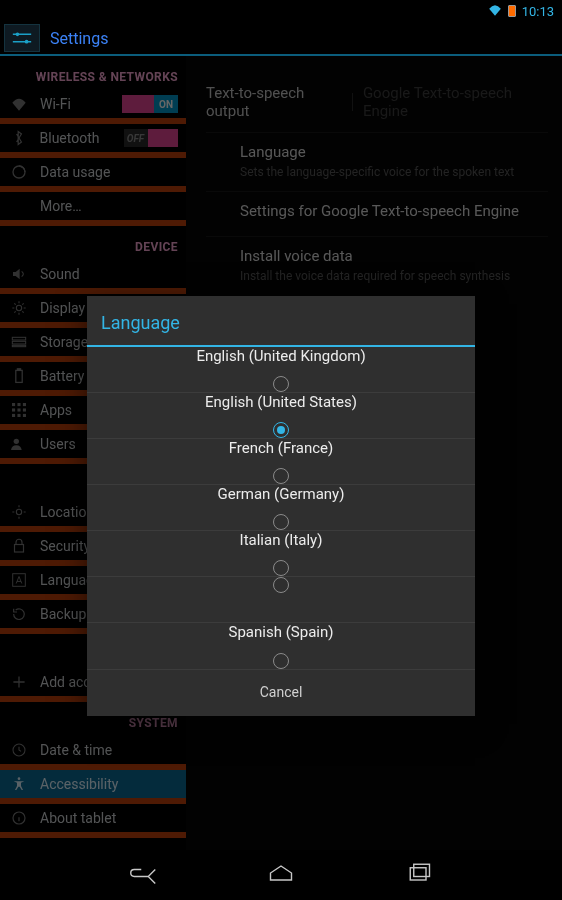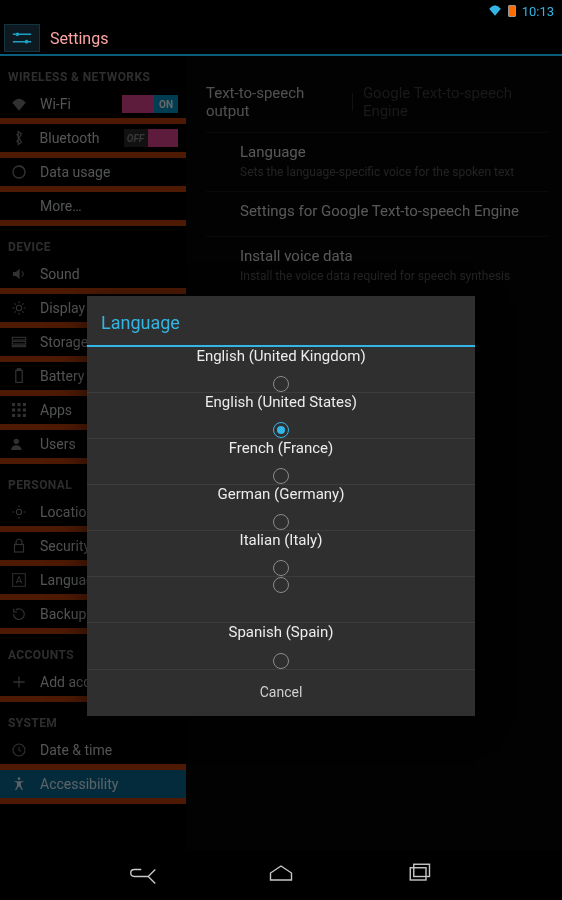--- a/index.html
+++ b/index.html
@@ -4,27 +4,27 @@
 <style>
 * { margin: 0; padding: 0; box-sizing: border-box; font-family: Roboto, "Helvetica Neue", Arial, sans-serif; }
 body { width: 562px; height: 900px; background: #000; color: #fff; position: relative; overflow: hidden; }
 
 .statusbar { height: 22px; display: flex; align-items: center; justify-content: flex-end; gap: 6px; padding: 0 8px; font-size: 13px; color: #33b5e5; }
 .statusbar .batt { width: 8px; height: 12px; background: linear-gradient(#ff6b00,#ff6b00); border: 1px solid #999; border-radius: 1px; }
 
 .titlebar { height: 34px; display: flex; align-items: center; gap: 4px; border-bottom: 2px solid #0b5d7c; padding-left: 4px; }
 .titlebar .appicon { width: 36px; height: 28px; background: #0e1a22; border: 1px solid #14333f; display:flex; align-items:center; justify-content:center; }
 .titlebar .appicon svg { width: 22px; height: 14px; }
-.titlebar .title { color: #fca5a5; font-size: 16px; margin-left: 6px; }
+.titlebar .title { color: #3b82f6; font-size: 16px; margin-left: 6px; }
 
 .content { position: relative; height: 794px; display: flex; }
 .sidebar { width: 186px; background: #000; overflow: hidden; }
 .main { flex: 1; background: #060606; padding: 10px 14px 0 20px; }
 
-.section-header { color: #737373; font-size: 12px; font-weight: 700; letter-spacing: .4px; padding: 14px 8px 6px; }
+.section-header { color: #f9a8d4; font-size: 12px; font-weight: 700; letter-spacing: .4px; padding: 14px 8px 6px; text-align: right; }
 .nav-item { display: flex; align-items: center; gap: 12px; height: 34px; padding: 0 8px 0 10px; color: #cfd2d4; font-size: 14px; border-bottom: 6px solid #c2410c; }
 .nav-item.active { background: #0a6d97; color: #e0f4ff; }
 .nav-item .icon { width: 18px; height: 18px; display: inline-flex; align-items: center; justify-content: center; color: #7b7b7b; }
 .nav-item.active .icon { color: #dff3ff; }
 .nav-item .spacer { flex: 1; }
 .toggle { width: 56px; height: 18px; background: #ec4899; display: inline-flex; align-items: center; font-size: 10px; font-weight: 700; justify-content: flex-end; }
 .toggle.on { }
 .toggle .knob { width: 24px; height: 18px; display:flex; align-items:center; justify-content:center; }
 .toggle.on .knob { background: #0099cc; color: #fff; }
 .toggle.off { justify-content: flex-start; }
@@ -243,20 +243,29 @@
       <span>Date &amp; time</span>
     </div>
     <div class="nav-item active">
       <span class="icon">
           <svg width="16" height="16" viewBox="0 0 24 24" fill="currentColor">
             <circle cx="12" cy="4" r="2"></circle>
             <path d="M4 8h16l-5 2v5l3 6h-2l-3-5h-2l-3 5H6l3-6v-5z"></path>
           </svg>
         </span>
       <span>Accessibility</span>
+    </div>
+    <div class="nav-item">
+      <span class="icon">
+          <svg width="16" height="16" viewBox="0 0 24 24" fill="none" stroke="currentColor" stroke-width="1.8">
+            <circle cx="12" cy="12" r="9"></circle>
+            <path d="M12 8h0M12 11v6"></path>
+          </svg>
+        </span>
+      <span>About tablet</span>
     </div>
   </div>
 
   <div class="main">
     <div class="crumbs">
       <span>Text-to-speech output</span>
       <span class="sep"></span>
       <span class="dim">Google Text-to-speech Engine</span>
     </div>
 

